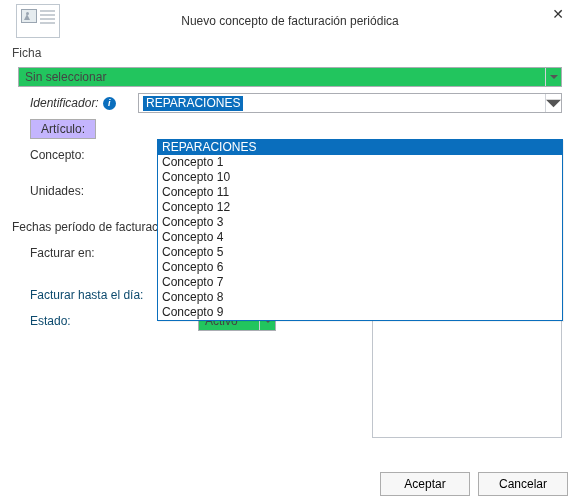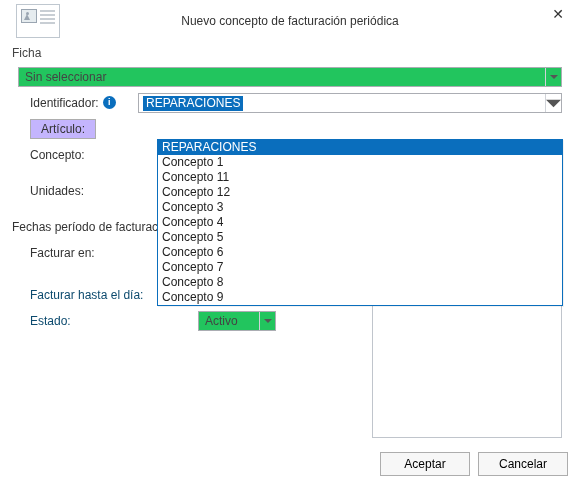--- a/index.html
+++ b/index.html
@@ -206,21 +206,21 @@
     right: 18px;
     top: 290px;
     width: 190px;
     height: 148px;
     border: 1px solid #c0c5cc;
     background: #fff;
   }
 
   .button-bar {
     position: absolute;
-    right: 12px; bottom: 28px;
+    right: 12px; bottom: 8px;
     display: flex;
     gap: 8px;
   }
   .button-bar button {
     width: 90px; height: 24px;
     border: 1px solid #adadad;
     background: #f7f7f7;
     font-size: 12px;
     cursor: pointer;
   }
@@ -257,21 +257,21 @@
         <span>Sin seleccionar</span>
         <span class="arrow">
           <svg viewBox="0 0 8 8">
               <path d="M0 2 L4 6 L8 2 Z" fill="#555"></path>
             </svg>
         </span>
       </div>
     </div>
 
     <div class="form-row">
-      <div class="lbl" style="display:flex;align-items:flex-start;">
+      <div class="lbl" style="display:flex;align-items:flex-end;font-style:italic;">
         <span>Identificador:</span>
         <span class="info-badge">i</span>
       </div>
       <div class="ident-field">
         <span class="selected">REPARACIONES</span>
         <span class="arrow">
           <svg viewBox="0 0 8 8">
               <path d="M0 2 L4 6 L8 2 Z" fill="#555"></path>
             </svg>
         </span>
@@ -325,20 +325,21 @@
           <svg viewBox="0 0 8 8">
               <path d="M0 2 L4 6 L8 2 Z" fill="#555"></path>
             </svg>
         </span>
       </div>
     </div>
 
     <div class="dropdown-panel" id="dd-panel">
         <div class="item sel">REPARACIONES</div>
         <div class="item">Concepto 1</div>
+        <div class="item">Concepto 10</div>
         <div class="item">Concepto 11</div>
         <div class="item">Concepto 12</div>
         <div class="item">Concepto 3</div>
         <div class="item">Concepto 4</div>
         <div class="item">Concepto 5</div>
         <div class="item">Concepto 6</div>
         <div class="item">Concepto 7</div>
         <div class="item">Concepto 8</div>
         <div class="item">Concepto 9</div>
       </div>

